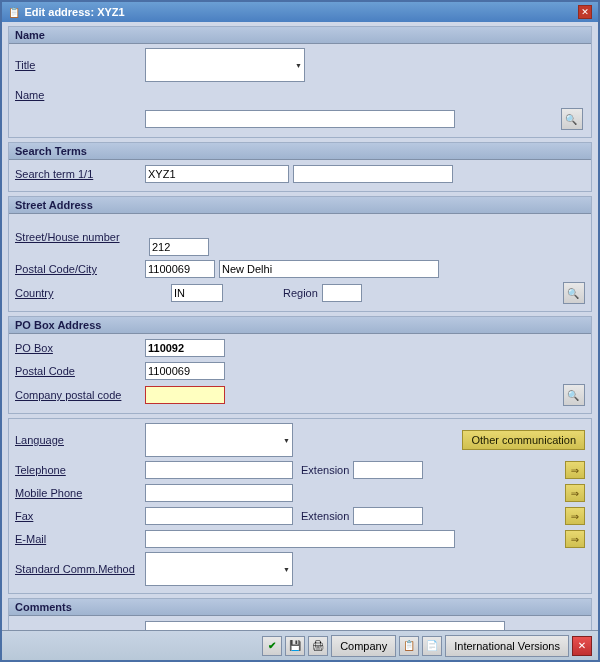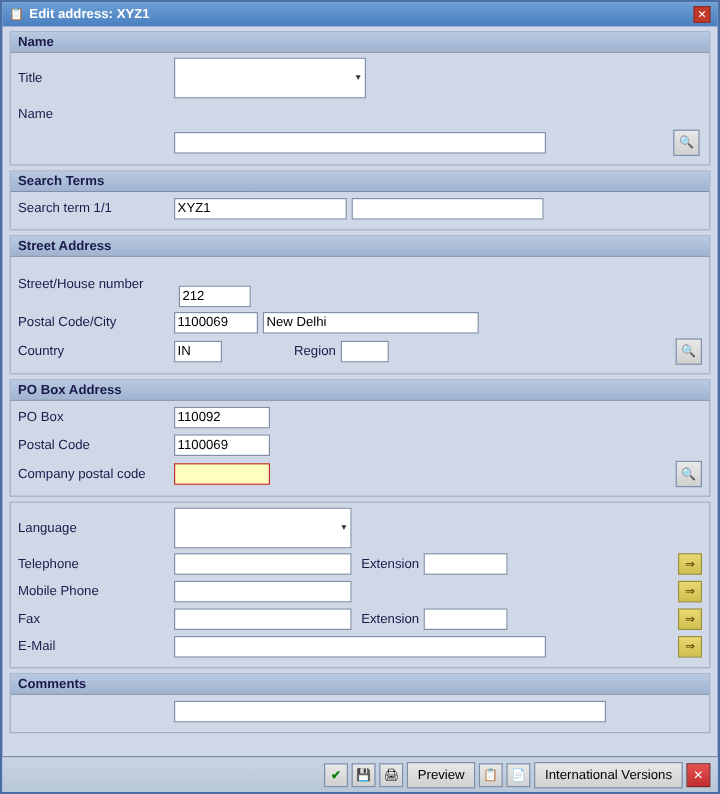--- a/index.html
+++ b/index.html
@@ -79,20 +79,21 @@
       display: flex;
       align-items: center;
       margin-bottom: 3px;
       min-height: 20px;
     }
     .form-label {
       width: 130px;
       color: #1a1a4a;
       font-size: 11px;
       flex-shrink: 0;
+      text-decoration: underline;
     }
     .form-input {
       border: 1px solid #8090a8;
       background: white;
       height: 18px;
       font-size: 11px;
       padding: 0 2px;
       outline: none;
     }
     .form-input.yellow {
@@ -264,40 +265,40 @@
     <div class="section">
       <div class="section-header">Street Address</div>
       <div class="section-body">
         <div class="form-row">
           <span class="form-label">Street/House number</span>
           <input class="form-input" style="width: 60px; margin-left: 4px; margin-top: 20px;" value="212">
         </div>
         <div class="form-row">
           <span class="form-label">Postal Code/City</span>
           <input class="form-input" style="width: 70px;" value="1100069">
-          <input class="form-input" style="width: 180px; margin-left: 4px;" value="New Delhi">
+          <input class="form-input" style="width: 220px; margin-left: 4px;" value="New Delhi">
         </div>
         <div class="form-row">
           <span class="form-label">Country</span>
-          <input class="form-input" style="width: 40px;" value="IN">
+          <input class="form-input" style="width: 52px; margin-left: 26px;" value="IN">
           <span style="margin-left:60px; color:#1a1a4a;">Region</span>
           <input class="form-input" style="width: 40px; margin-left: 4px;" value="">
           <div style="flex:1; display:flex; justify-content:flex-end;">
             <div class="toolbar-btn">🔍</div>
           </div>
         </div>
       </div>
     </div>
 
     <div class="section">
       <div class="section-header">PO Box Address</div>
       <div class="section-body">
         <div class="form-row">
           <span class="form-label">PO Box</span>
-          <input class="form-input" style="width: 80px;" value="110092">
+          <input class="form-input" style="width: 80px; font-weight: bold;" value="110092">
         </div>
         <div class="form-row">
           <span class="form-label">Postal Code</span>
           <input class="form-input" style="width: 80px;" value="1100069">
         </div>
         <div class="form-row">
           <span class="form-label">Company postal code</span>
           <input class="form-input yellow" style="width: 80px; border: 1px solid rgb(192, 48, 48);" value="">
           <div style="flex:1; display:flex; justify-content:flex-end;">
             <div class="toolbar-btn">🔍</div>
@@ -308,20 +309,23 @@
 
     <div class="section">
       <div class="section-body">
         <div class="form-row">
           <span class="form-label">Language</span>
           <div class="select-wrapper">
             <select class="form-select" style="width:148px;">
               <option>English</option>
             </select>
           </div>
+          <div style="flex:1; display:flex; justify-content:flex-end;">
+            <button class="other-comm-btn">Other communication</button>
+          </div>
         </div>
         <div class="form-row">
           <span class="form-label">Telephone</span>
           <input class="form-input" style="width: 148px;" value="">
           <span style="margin-left:8px; color:#1a1a4a;">Extension</span>
           <input class="form-input" style="width: 70px; margin-left: 4px;" value="">
           <div style="flex:1; display:flex; justify-content:flex-end;">
             <div class="arrow-btn">⇒</div>
           </div>
         </div>
@@ -341,20 +345,28 @@
             <div class="arrow-btn">⇒</div>
           </div>
         </div>
         <div class="form-row">
           <span class="form-label">E-Mail</span>
           <input class="form-input" style="width: 310px;" value="">
           <div style="flex:1; display:flex; justify-content:flex-end;">
             <div class="arrow-btn">⇒</div>
           </div>
         </div>
+        <div class="form-row">
+          <span class="form-label">Standard Comm.Method</span>
+          <div class="select-wrapper">
+            <select class="form-select" style="width:148px;">
+              <option value=""></option>
+            </select>
+          </div>
+        </div>
       </div>
     </div>
 
     <div class="section">
       <div class="section-header">Comments</div>
       <div class="section-body">
         <div class="form-row">
           <span class="form-label"></span>
           <input class="form-input comments-input" value="" style="">
         </div>
@@ -366,21 +378,21 @@
   <div class="bottom-toolbar">
     <div class="btn-icon">
       <span class="check-icon">✔</span>
     </div>
     <div class="btn-icon">
       <span>💾</span>
     </div>
     <div class="btn-icon">
       <span>🖨</span>
     </div>
-    <button class="btn">Preview</button>
+    <button class="btn">Company</button>
     <div class="btn-icon">
       <span>📋</span>
     </div>
     <div class="btn-icon">
       <span>📄</span>
     </div>
     <button class="btn">International Versions</button>
     <div class="btn-icon btn-red">
       <span>✕</span>
     </div>

